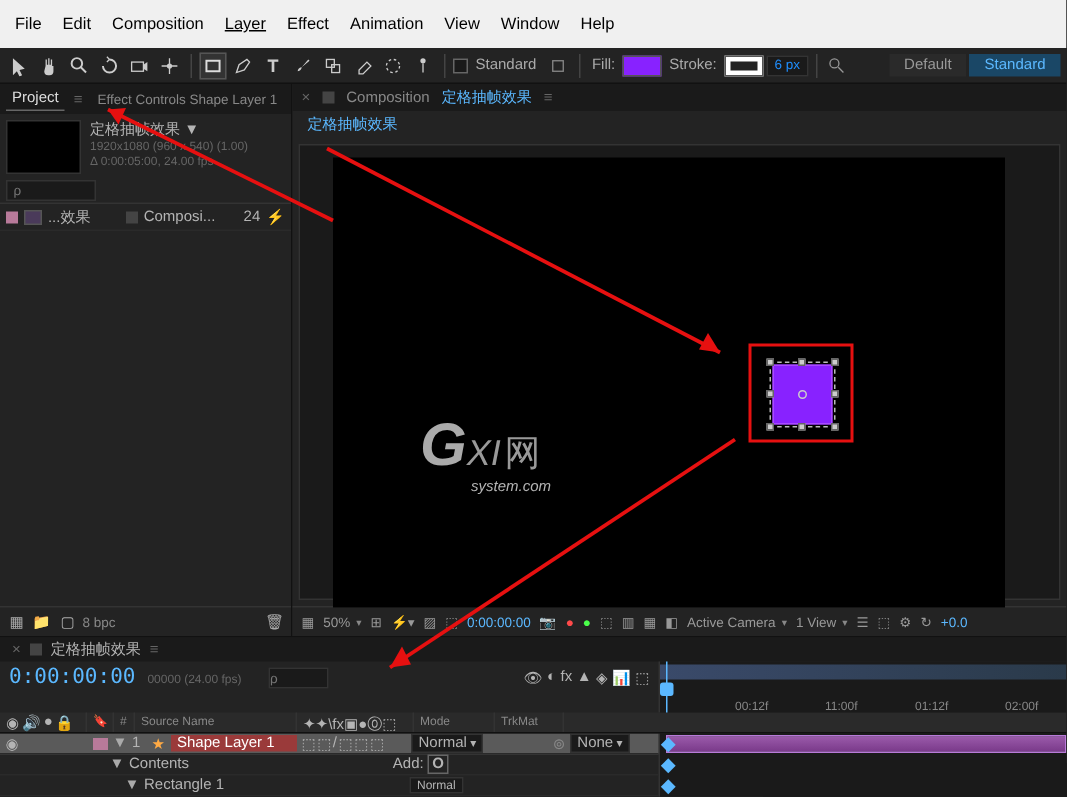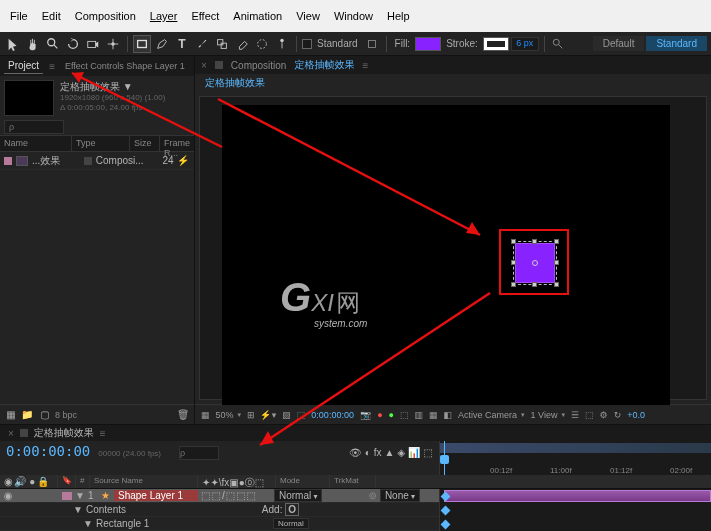--- a/index.html
+++ b/index.html
@@ -216,26 +216,20 @@
       <div class="comp-thumb"></div>
       <div class="comp-meta">
         <div>定格抽帧效果 ▼</div>
         <div class="small">1920x1080 (960 x 540) (1.00)</div>
         <div class="small">Δ 0:00:05:00, 24.00 fps</div>
       </div>
     </div>
     <div class="project-tools">
       <input placeholder="ρ" style="">
     </div>
-    <div class="project-cols">
-      <div class="project-col" style="width:72px">Name</div>
-      <div class="project-col" style="width:58px">Type</div>
-      <div class="project-col" style="width:30px">Size</div>
-      <div class="project-col" style="flex:1;border:none">Frame R...</div>
-    </div>
     <div class="project-row">
       <span style="width:8px;height:8px;background:#b87a9a;display:inline-block"></span>
       <span class="comp-icon-small"></span>
       <span style="width:44px">...效果</span>
       <span style="width:8px;height:8px;background:#444;margin-left:4px"></span>
       <span style="width:50px">Composi...</span>
       <span style="width:24px;text-align:right">24</span>
       <span style="margin-left:auto;color:#888">⚡</span>
     </div>
     <div class="proj-bottom">

